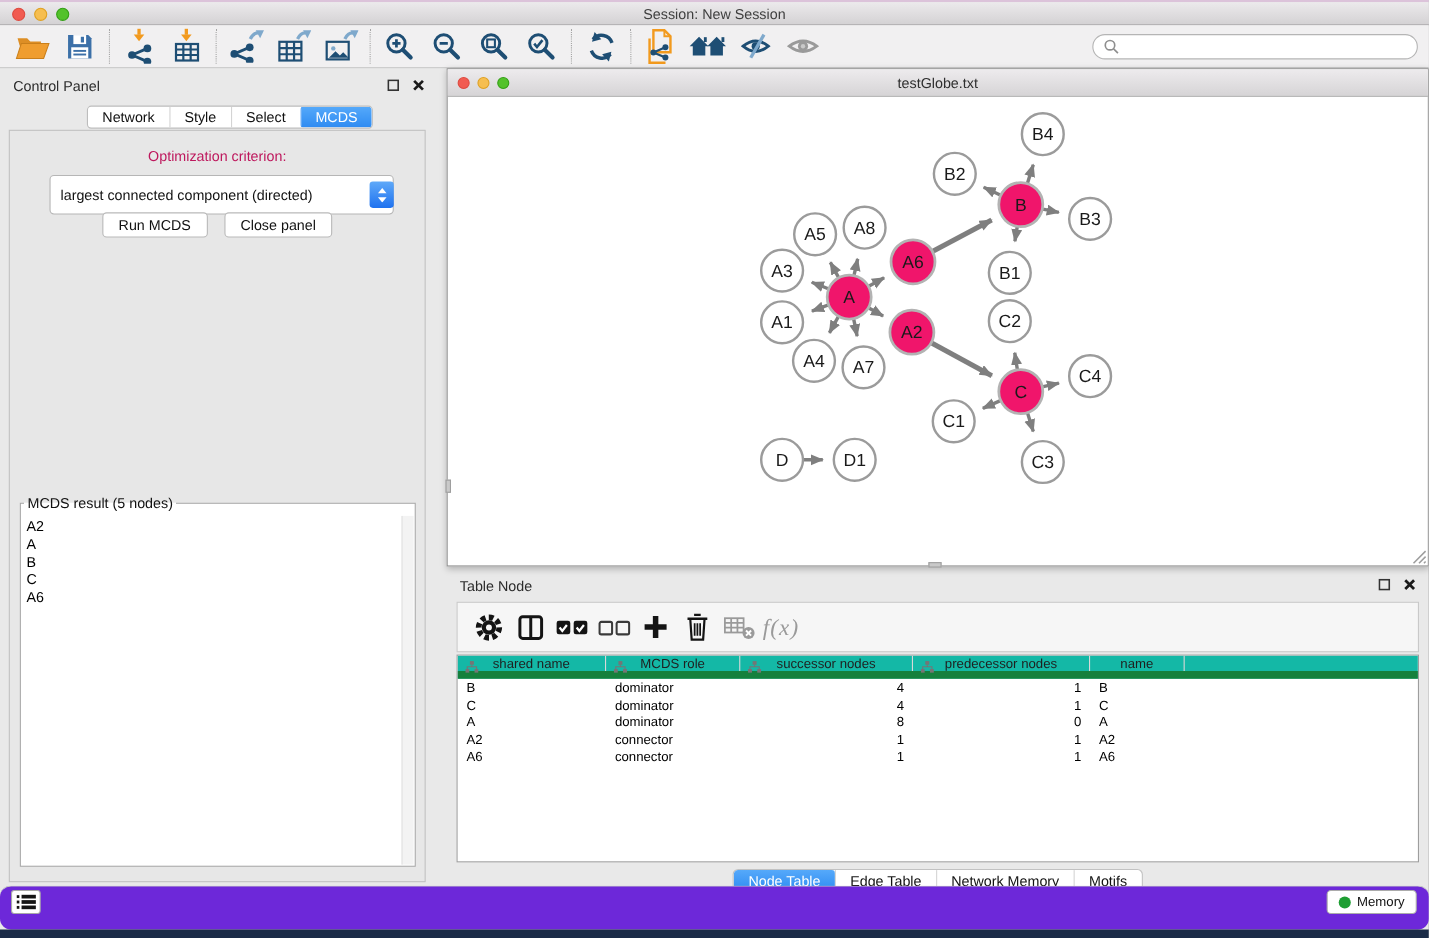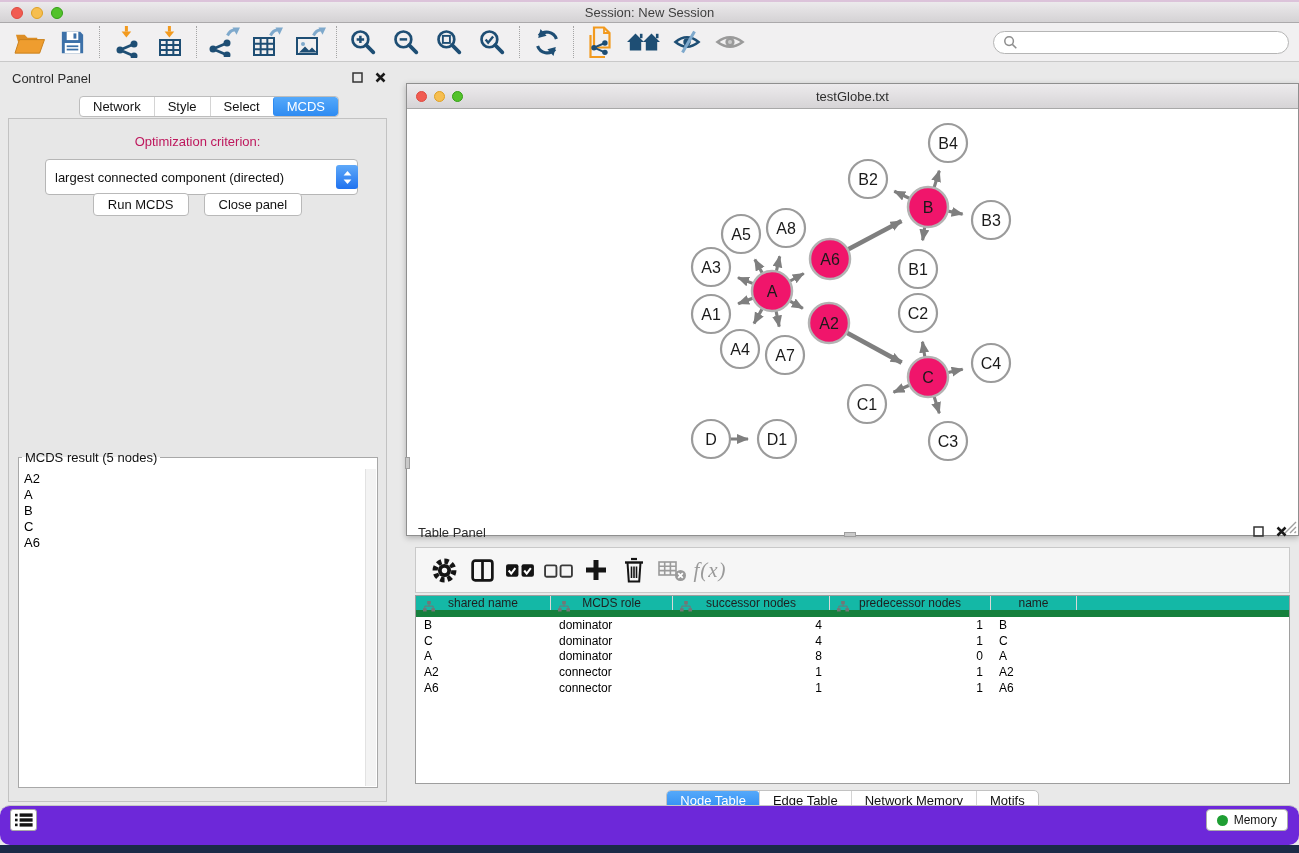--- a/index.html
+++ b/index.html
@@ -43,21 +43,21 @@
   .stepper { width:22px; height:24px; margin:-1px -1px -1px 0; background:linear-gradient(#5FA9F9,#1F72EF); border-radius:3px; display:flex; align-items:center; justify-content:center; }
   .btn-row { position:absolute; top:74px; left:0; right:0; display:flex; justify-content:center; gap:15px; }
   .btn { background:#fff; border:1px solid #B9B9B9; border-radius:4px; height:23px; padding:0 14px; font-size:13px; line-height:21px; color:#111; cursor:default; }
   .result-box { position:absolute; left:9px; top:331px; width:360px; height:338px; border:1px solid #A8A8A8; background:#fff; padding:0; margin:0; }
   .result-box legend { font-size:13px; color:#111; margin-left:3px; padding:0 3px; }
   .result-list { position:absolute; left:1px; right:13px; top:4px; bottom:1px; background:#fff; padding:2px 0 0 4px; }
   .result-item { font-size:13px; line-height:16px; color:#000; }
   .result-scroll { position:absolute; right:1px; top:4px; bottom:1px; width:11px; background:#F3F3F3; border-left:1px solid #E2E2E2; }
 
   
-  .net-window { position:absolute; left:406px; top:62px; width:893px; height:453px; border:1px solid #8F8F8F; background:#fff; box-shadow:0 2px 6px rgba(0,0,0,0.25);margin-top:21px; }
+  .net-window { position:absolute; left:406px; top:62px; width:893px; height:453px; border:1px solid #8F8F8F; background:#fff; box-shadow:0 2px 6px rgba(0,0,0,0.25); }
   .net-titlebar { height:25px; background:linear-gradient(#EDEBED,#D6D4D6); border-bottom:1px solid #A8A8A8; position:relative; }
   .net-titlebar .title { text-align:center; line-height:25px; font-size:13px; color:#2E2E2E; }
   .net-lights { position:absolute; top:7px; left:9px; display:flex; gap:7px; }
   .net-lights .light { width:11px; height:11px; }
   .net-canvas { position:absolute; top:26px; left:0; right:0; bottom:0; }
   .net-canvas svg { display:block; }
   .grip { position:absolute; right:1px; bottom:1px; width:15px; height:15px; }
   .handle-left { position:absolute; left:-2px; top:373px; width:5px; height:12px; background:#C9C9C9; border:1px solid #9E9E9E; }
   .handle-bottom { position:absolute; bottom:-2px; left:437px; width:12px; height:5px; background:#C9C9C9; border:1px solid #9E9E9E; }
 
@@ -470,21 +470,21 @@
     <div class="grip">
       <svg width="15" height="15" viewBox="0 0 15 15">
           <path d="M14 3 L3 14 M14 8 L8 14 M14 12.5 L12.5 14" stroke="#9E9E9E" stroke-width="1.4" fill="none"></path>
         </svg>
     </div>
     <div class="handle-left"></div>
     <div class="handle-bottom"></div>
   </div>
 
   <div class="table-panel">
-    <div class="panel-title tp-header-title" style="position:absolute;">Table Panel</div>
+    <div class="panel-title tp-header-title" style="position:absolute;">Table Node</div>
     <div class="panel-ctrls tp-ctrls">
       <span class="pc" id="tp-float-slot">
           <svg width="11" height="11" viewBox="0 0 11 11">
             <rect x="1" y="1" width="9" height="9" fill="none" stroke="#333" stroke-width="1.5"></rect>
           </svg>
         </span>
       <span class="pc" id="tp-close-slot">
           <svg width="11" height="11" viewBox="0 0 11 11">
             <path d="M1.5 1.5 L9.5 9.5 M9.5 1.5 L1.5 9.5" stroke="#1A1A1A" stroke-width="2.5"></path>
           </svg>

